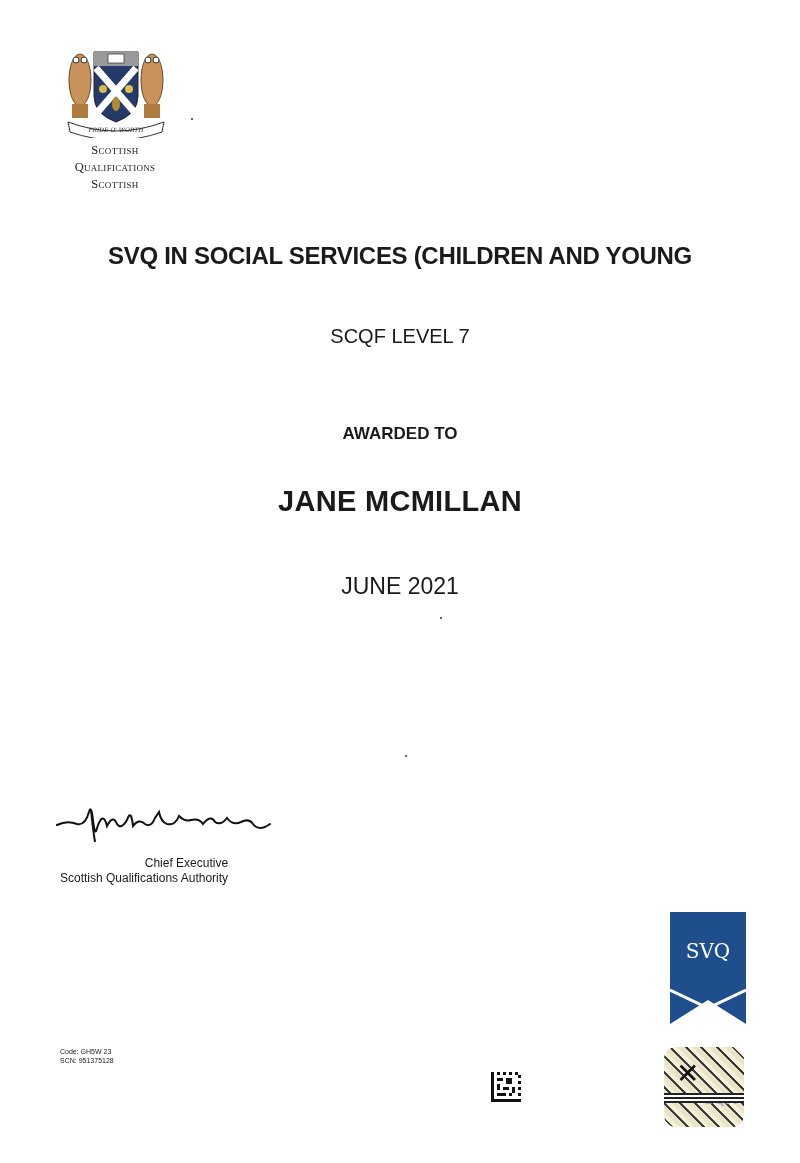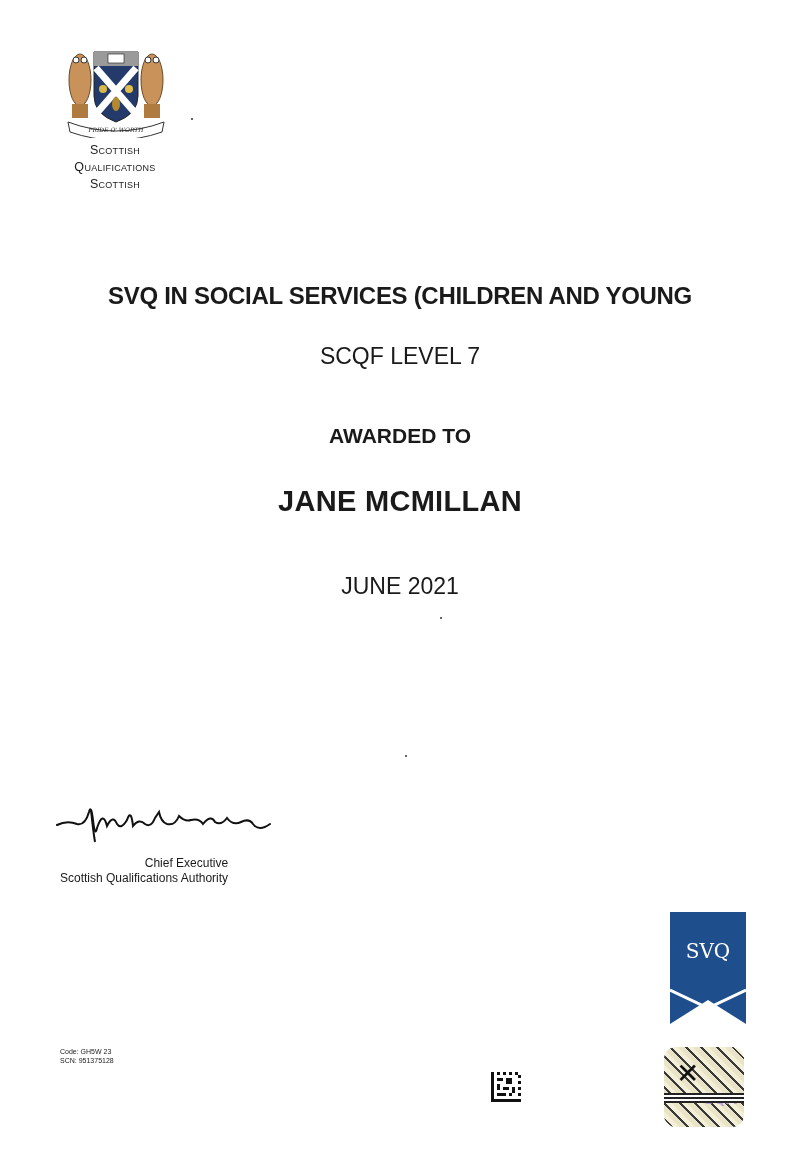--- a/index.html
+++ b/index.html
@@ -1,28 +1,28 @@
 <!DOCTYPE html>
 <html><head>
 <meta charset="utf-8">
 <style>
   html, body { margin:0; padding:0; background:#ffffff; }
   body { width:800px; height:1163px; position:relative; overflow:hidden;
          font-family:"DejaVu Sans", sans-serif; color:#1a1a1a; }
   .abs { position:absolute; }
   .crest { left:66px; top:44px; width:100px; height:94px; }
   .org-name { left:40px; top:142px; width:150px; text-align:center;
-              font-family:Liberation Sans, sans-serif; font-size:12.5px; line-height:17px;
+              font-family:Liberation Serif, serif; font-size:12.5px; line-height:17px;
               font-variant:small-caps; letter-spacing:0.3px; }
   .center { left:0; width:800px; text-align:center; }
   .title { top:238px; font-size:24px; font-weight:bold; line-height:35px;
            font-family:"Liberation Sans", sans-serif; letter-spacing:-0.3px; }
-  .title span { display:block;margin-top:40px; }
-  .level { top:343px; font-size:23px; font-family:"Liberation Sans", sans-serif; }
-  .awarded { top:424px; font-size:21px; font-weight:bold; font-family:"Liberation Sans", sans-serif;text-align:center; }
+  .title span { display:block; }
+  .level { top:325px; font-size:20px; font-family:"Liberation Sans", sans-serif; }
+  .awarded { top:424px; font-size:17px; font-weight:bold; font-family:"Liberation Sans", sans-serif;text-align:center; }
   .name { top:485px; font-size:29px; font-weight:bold; font-family:"Liberation Sans", sans-serif; letter-spacing:0.3px; }
   .date { top:573px; font-size:23px; font-family:"Liberation Sans", sans-serif; }
   .signature { left:55px; top:800px; width:225px; height:45px; }
   .sig-role { left:60px; top:856px; font-size:12px; line-height:15px; font-family:"Liberation Sans", sans-serif;text-align:right; }
   .codes { left:60px; top:1047px; font-size:7px; line-height:9px; font-family:"Liberation Sans", sans-serif; }
   .svq-badge { left:670px; top:912px; width:76px; height:112px; }
   .hologram { left:664px; top:1047px; width:80px; height:80px; border-radius:12px;
               background:repeating-linear-gradient(45deg,#e9e4c8 0 5px,#3a3a3a 5px 7px,#f4f0d8 7px 11px);
               overflow:hidden; }
   .hologram .band { position:absolute; left:0; right:0; top:46px; height:10px;

